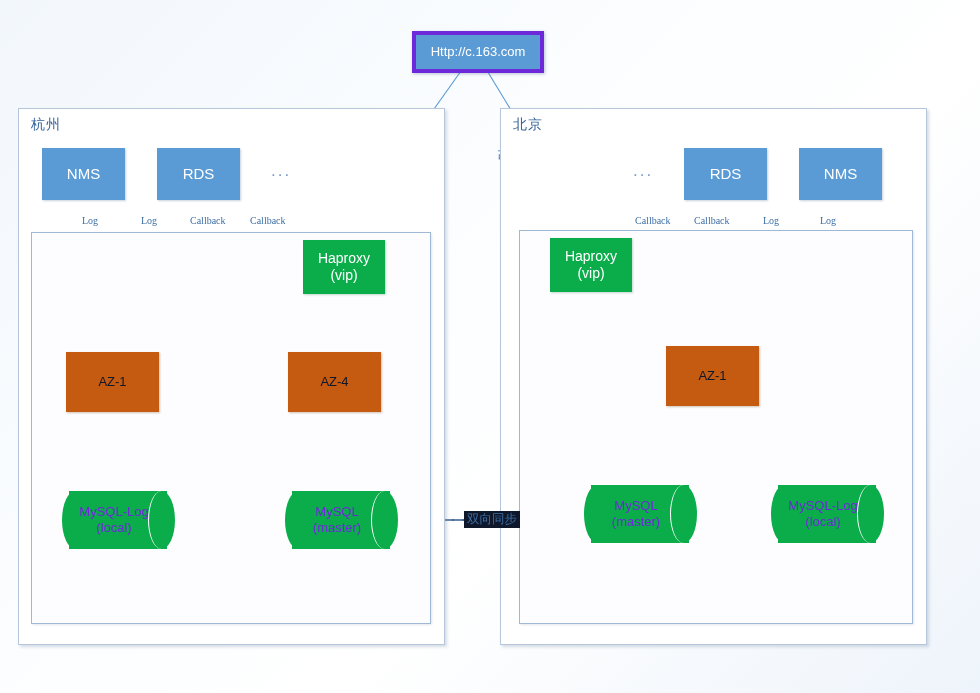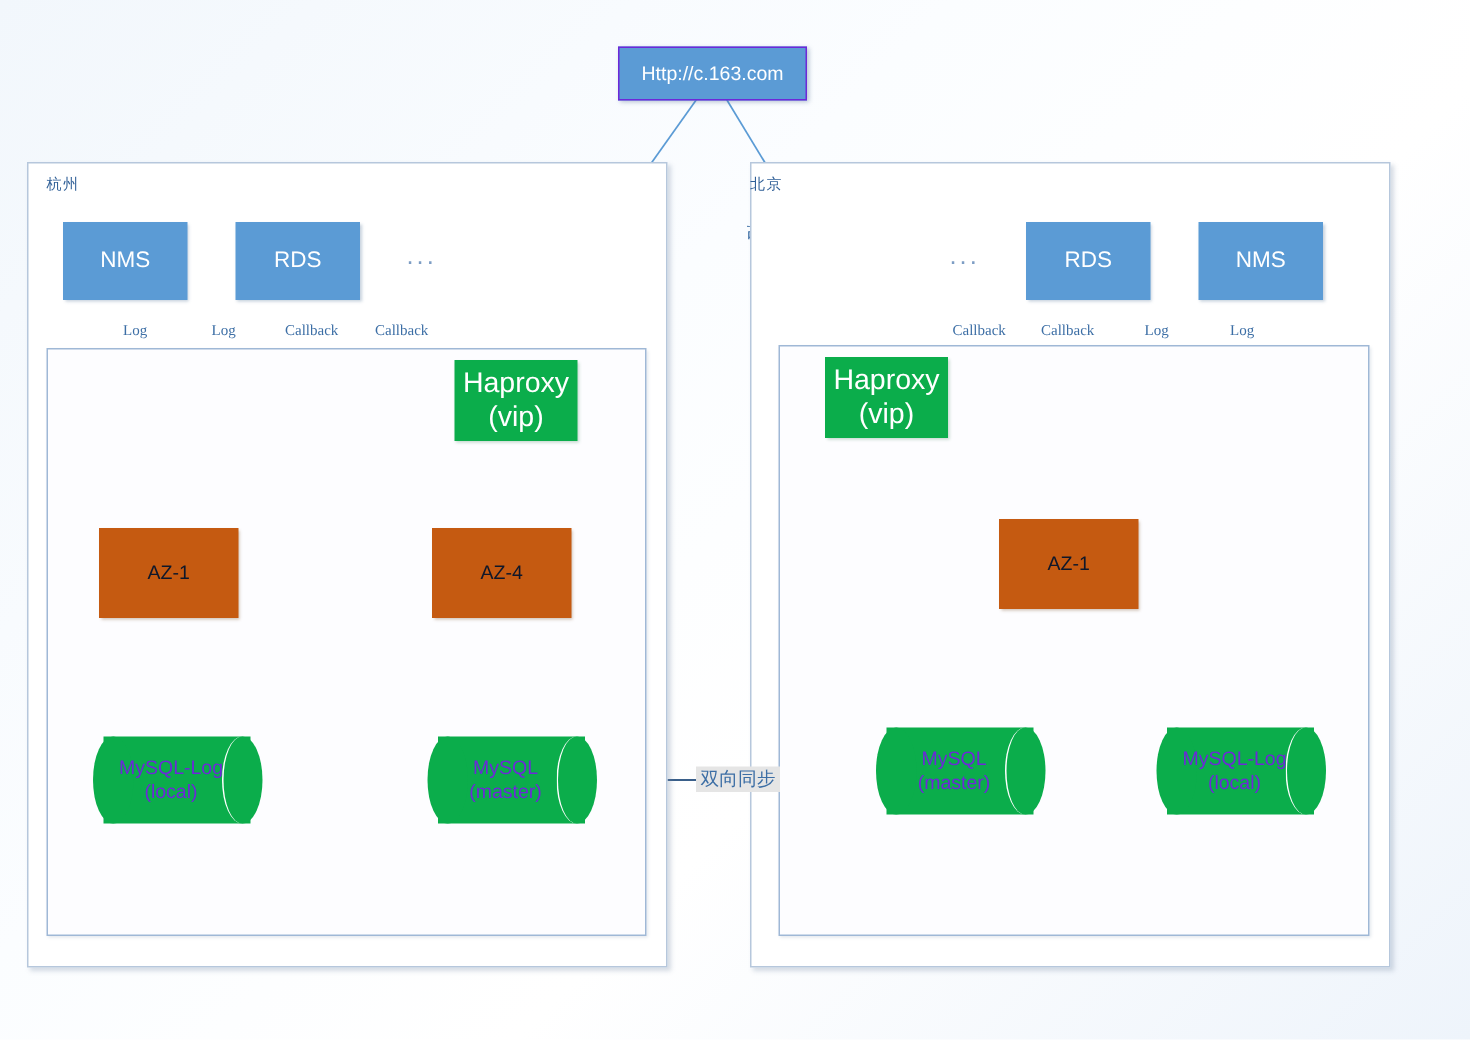--- a/index.html
+++ b/index.html
@@ -11,40 +11,40 @@
   }
   #canvas{position:absolute;left:0;top:0;width:980px;height:693px;}
   svg.edges{position:absolute;left:0;top:0;width:980px;height:693px;pointer-events:none;}
 
   .region{
     position:absolute;background:#ffffff;
     border:1px solid #b6c7dc;
     box-shadow:2px 2px 3px rgba(120,140,165,.30);
   }
   .region-title{
-    position:absolute;color:#2f5f97;font-size:10px;letter-spacing:1px;
+    position:absolute;color:#2f5f97;font-size:14px;letter-spacing:1px;
     font-family:"DejaVu Sans","Liberation Sans",sans-serif;
   }
   .subregion{
     position:absolute;background:#fdfdff;border:1px solid #9fb8d6;
     box-shadow:1px 1px 2px rgba(130,150,175,.22);
   }
 
   .node{
     position:absolute;display:flex;align-items:center;justify-content:center;
     text-align:center;color:#ffffff;line-height:1.22;
     font-family:"Liberation Sans","DejaVu Sans",sans-serif;
   }
   .node span{display:block;width:100%;padding:0 2px;box-sizing:border-box;}
 
   .n-blue{background:#5b9bd5;font-size:15px;box-shadow:1px 1px 2px rgba(90,120,155,.35);}
   .n-orange{background:#c55a11;color:#0f172a;font-size:13px;box-shadow:1px 1px 2px rgba(120,80,40,.35);}
-  .n-green{background:#0bad4b;font-size:19px;box-shadow:1px 1px 2px rgba(60,130,90,.3);}
-
-  .n-top{background:#5b9bd5;font-size:13px;border:1px solid #6d28d9;
+  .n-green{background:#0bad4b;font-size:14px;box-shadow:1px 1px 2px rgba(60,130,90,.3);}
+
+  .n-top{background:#5b9bd5;font-size:13px;border:4px solid #6d28d9;
          box-shadow:1px 1px 3px rgba(80,110,145,.4);}
 
   
   .n-wave{
     background:#0bad4b;
     -webkit-clip-path:path("M0,10 C14,-6 36,18 50,6 C64,-6 86,16 100,4 L100,90 C86,104 64,80 50,92 C36,104 14,82 0,96 Z");
     clip-path:path("M0,10 C14,-6 36,18 50,6 C64,-6 86,16 100,4 L100,90 C86,104 64,80 50,92 C36,104 14,82 0,96 Z");
     box-shadow:none;
   }
   .wavewrap{position:absolute;}
@@ -180,21 +180,21 @@
     <div class="capR"></div>
     <div class="lbl">
       <div>
         <span>MySQL</span><br>
         <span>(master)</span>
       </div>
     </div>
   </div>
 
   <div class="region" style="left:500px;top:108px;width:425px;height:535px;"></div>
-  <div class="region-title" style="left:500px;top:116px;">北京</div>
+  <div class="region-title" style="left:513px;top:116px;">北京</div>
 
   <div class="node n-blue" style="left:684px;top:148px;width:83px;height:52px;">
     <span>RDS</span>
   </div>
   <div class="node n-blue" style="left:799px;top:148px;width:83px;height:52px;">
     <span>NMS</span>
   </div>
   <div class="dots" style="left:633px;top:161px;">...</div>
 
   <div class="elabel" style="left:635px;top:215px;">Callback</div>
@@ -231,15 +231,15 @@
     <div class="capL"></div>
     <div class="capR"></div>
     <div class="lbl">
       <div>
         <span>MySQL-Log</span><br>
         <span>(local)</span>
       </div>
     </div>
   </div>
 
-  <div class="elabel cjk" style="left:464px;top:511px;background:#e5e5e5;padding:0 3px;">双向同步</div>
+  <div class="elabel cjk" style="left:464px;top:511px;background:#0f172a;padding:0 3px;">双向同步</div>
 
 </div>
 
 </body></html>

